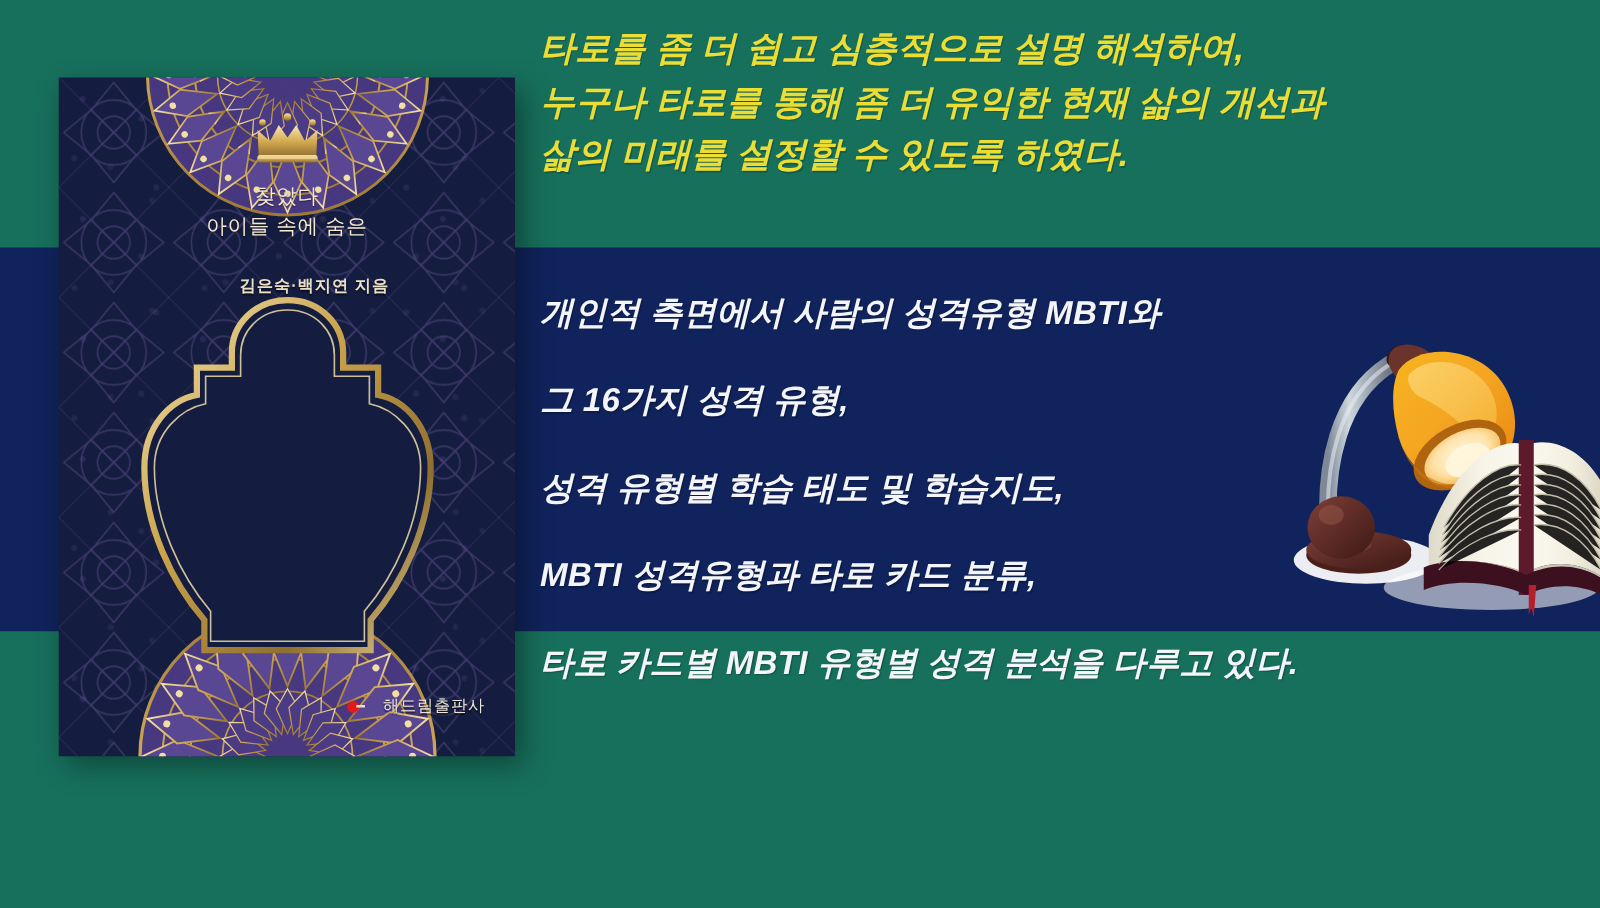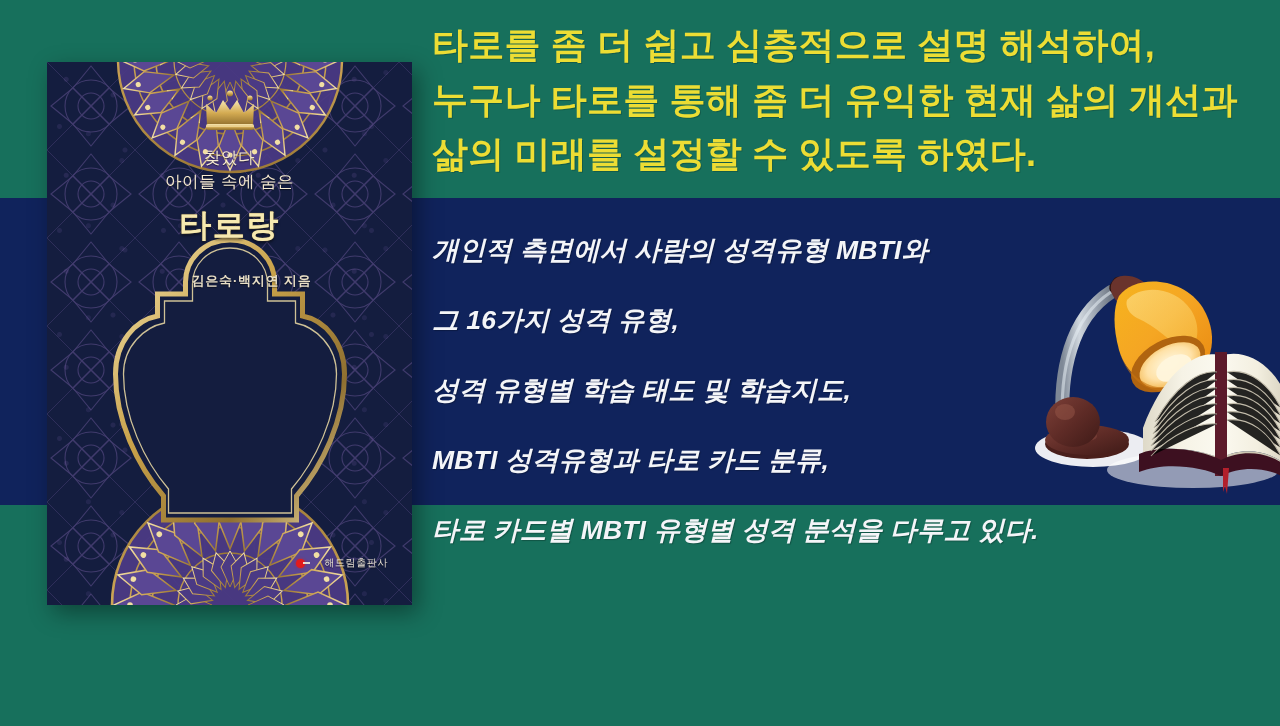--- a/index.html
+++ b/index.html
@@ -94,35 +94,36 @@
   .pub-logo{
     width:9px; height:9px; border-radius:50%;
     background:#e11b1b; box-shadow:0 0 3px rgba(225,27,27,.8);
     position:relative;
   }
   .pub-logo:after{
     content:""; position:absolute; left:7px; top:3.5px;
     width:7px; height:2px; background:#e4ddd0;
   }
   .pub-name{
-    font-size:10px; color:#ece5d8; letter-spacing:.6px;
+    font-size:13px; color:#ece5d8; letter-spacing:.6px;
     margin-left:16px;
     text-shadow:0 1px 1px rgba(0,0,0,.6);
   }
 
   
   .yellow-block{
     position:absolute; left:432px; top:18px; width:830px;
     z-index:6;
   }
   .yellow-line{
-    font-size:36px; font-weight:700; color:#ecdd34;
+    font-size:28px; font-weight:700; color:#ecdd34;
     line-height:1.52; letter-spacing:.2px;
     white-space:nowrap;
     text-shadow:1px 1px 0 rgba(0,0,0,.18);
+    font-style:italic;
   }
 
   .white-block{
     position:absolute; left:432px; top:232px; width:830px;
     z-index:6;
   }
   .white-line{
     font-size:26.5px; font-weight:700; color:#f4f5f8;
     letter-spacing:.2px; white-space:nowrap;
     height:70px;
@@ -328,21 +329,20 @@
       <circle cx="50" cy="10" r="2.6" fill="url(#crg)"></circle>
       <path d="M7 38 L6 16 L16 25 L23 12 L30 22 L37 12 L44 25 L54 16 L53 38 Z" fill="url(#crg)"></path>
       <rect x="6" y="36" width="48" height="6" rx="2" fill="url(#crg)"></rect>
       <rect x="6" y="37.5" width="48" height="1.6" fill="#f7e7b4" opacity=".55"></rect>
     </svg>
   </div>
 
   <div class="book-text">
     <div class="sub1">찾았다</div>
     <div class="sub1">아이들 속에 숨은</div>
-    <div class="title-main">타로랑</div>
     <div class="authors">김은숙·백지연 지음</div>
   </div>
 
   <div class="publisher">
     <span class="pub-logo"></span>
     <span class="pub-name">해드림출판사</span>
   </div>
 </div>
 
 <div class="yellow-block">

